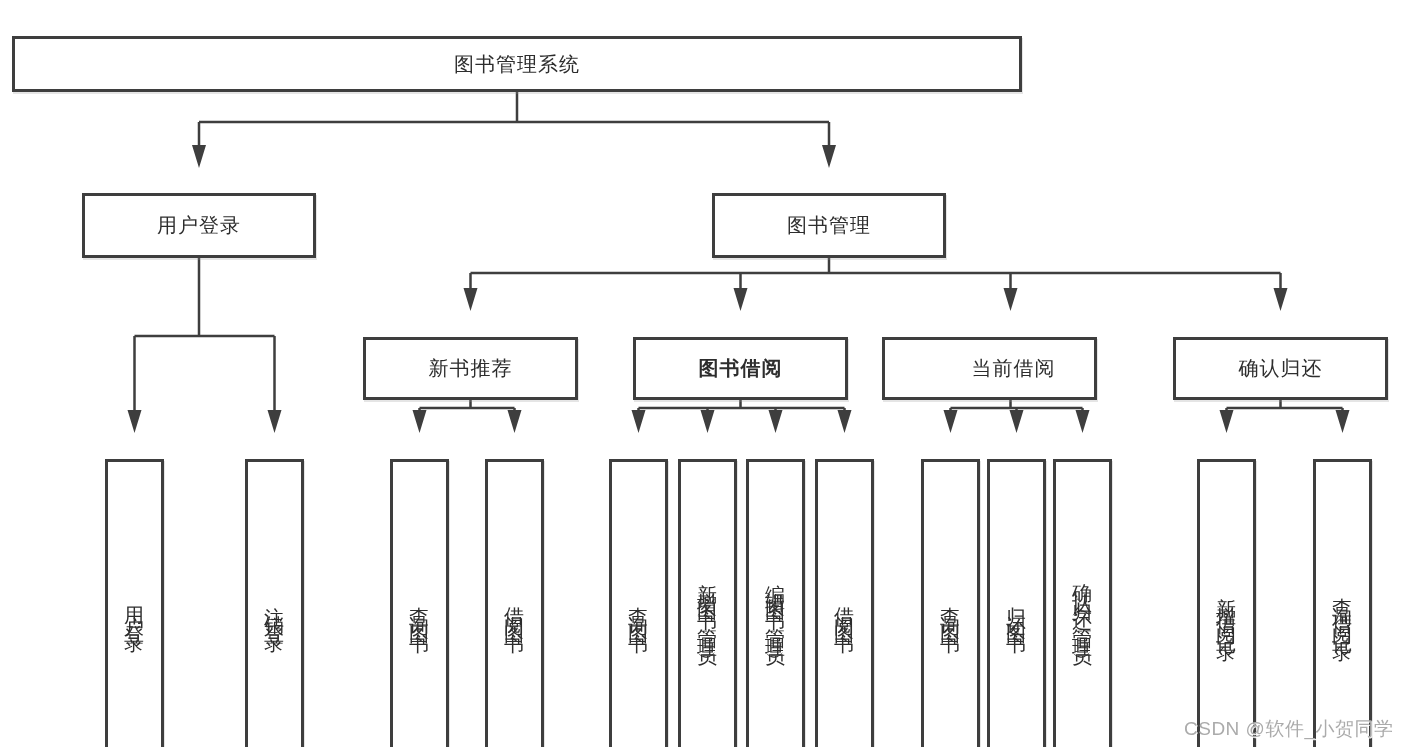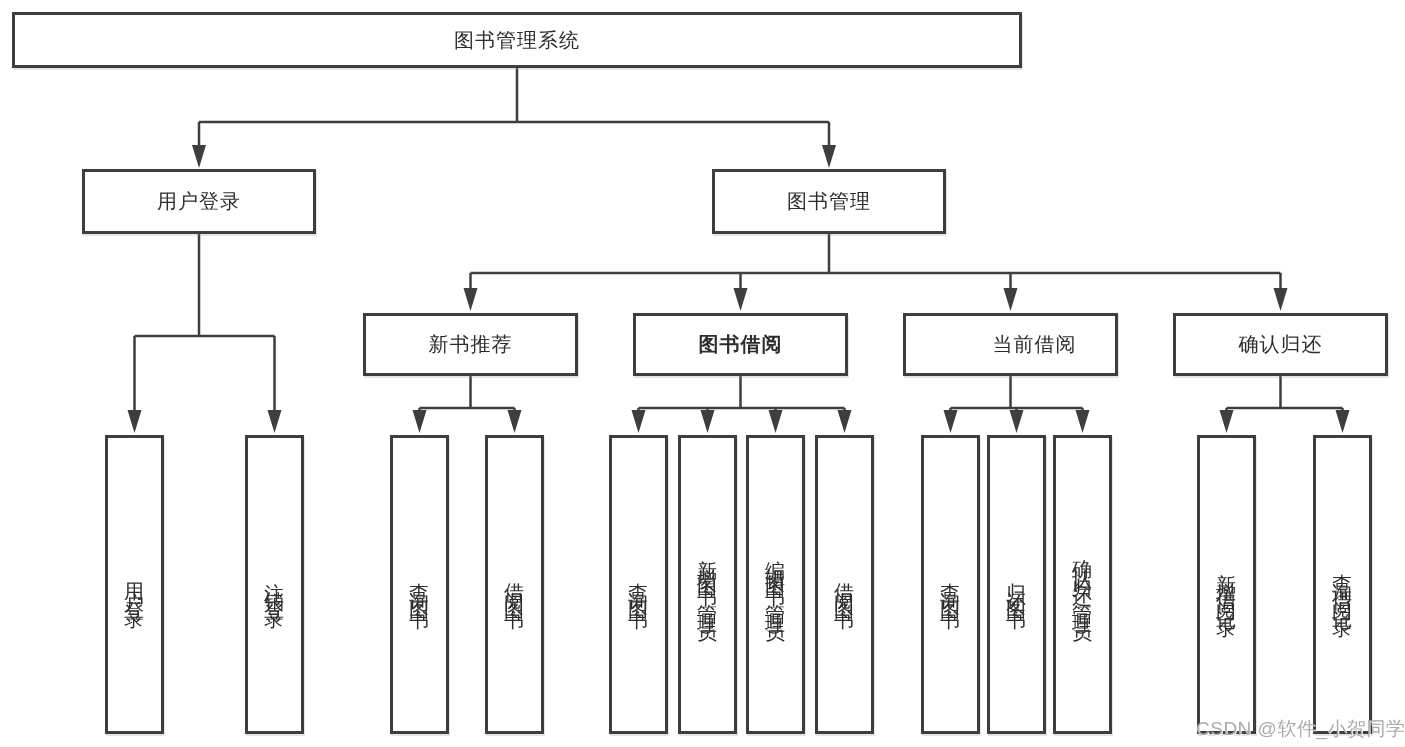--- a/index.html
+++ b/index.html
@@ -28,20 +28,21 @@
     box-sizing: border-box;
     background: #ffffff;
     border: 3px solid #3e3e3e;
     display: flex;
     align-items: center;
     justify-content: center;
     color: #2d2d2d;
     font-size: 20px;
     letter-spacing: 1px;
     box-shadow: 1px 2px 0 rgba(150,150,150,0.25);
+    margin-top: 24px;
   }
   .root-box   { left: 12px;  top: 12px;  width: 1010px; height: 56px; }
   .mid-box    { height: 65px; top: 169px; width: 234px; }
   .lvl3-box   { height: 63px; top: 313px; width: 215px; }
   .leaf {
     top: 435px;
     width: 59px;
     height: 299px;
   }
   .leaf .vtext {
@@ -54,21 +55,20 @@
   }
   .watermark {
     position: absolute;
     left: 1184px;
     top: 716px;
     font-size: 19px;
     color: #ababab;
     letter-spacing: 0.5px;
     text-shadow: 1px 1px 0 rgba(255,255,255,0.9);
     white-space: nowrap;
-    margin-left: 12px;
   }
 </style>
 </head>
 <body>
 
 <div class="canvas">
 
   <svg class="connectors" viewBox="0 0 1405 747" xmlns="http://www.w3.org/2000/svg">
 
     <path fill="none" stroke="#3e3e3e" stroke-width="2.5" d="
@@ -138,21 +138,21 @@
   <div class="box mid-box" style="left:712px;">
     <span>图书管理</span>
   </div>
 
   <div class="box lvl3-box" style="left:363px;">
     <span>新书推荐</span>
   </div>
   <div class="box lvl3-box" style="left:633px;font-weight:bold;">
     <span>图书借阅</span>
   </div>
-  <div class="box lvl3-box" style="left:903px;padding-left:48px;">
+  <div class="box lvl3-box" style="left:882px;padding-left:48px;">
     <span>当前借阅</span>
   </div>
   <div class="box lvl3-box" style="left:1173px;">
     <span>确认归还</span>
   </div>
 
   <div class="box leaf" style="left:105px;">
     <span class="vtext">用户登录</span>
   </div>
   <div class="box leaf" style="left:245px;">

